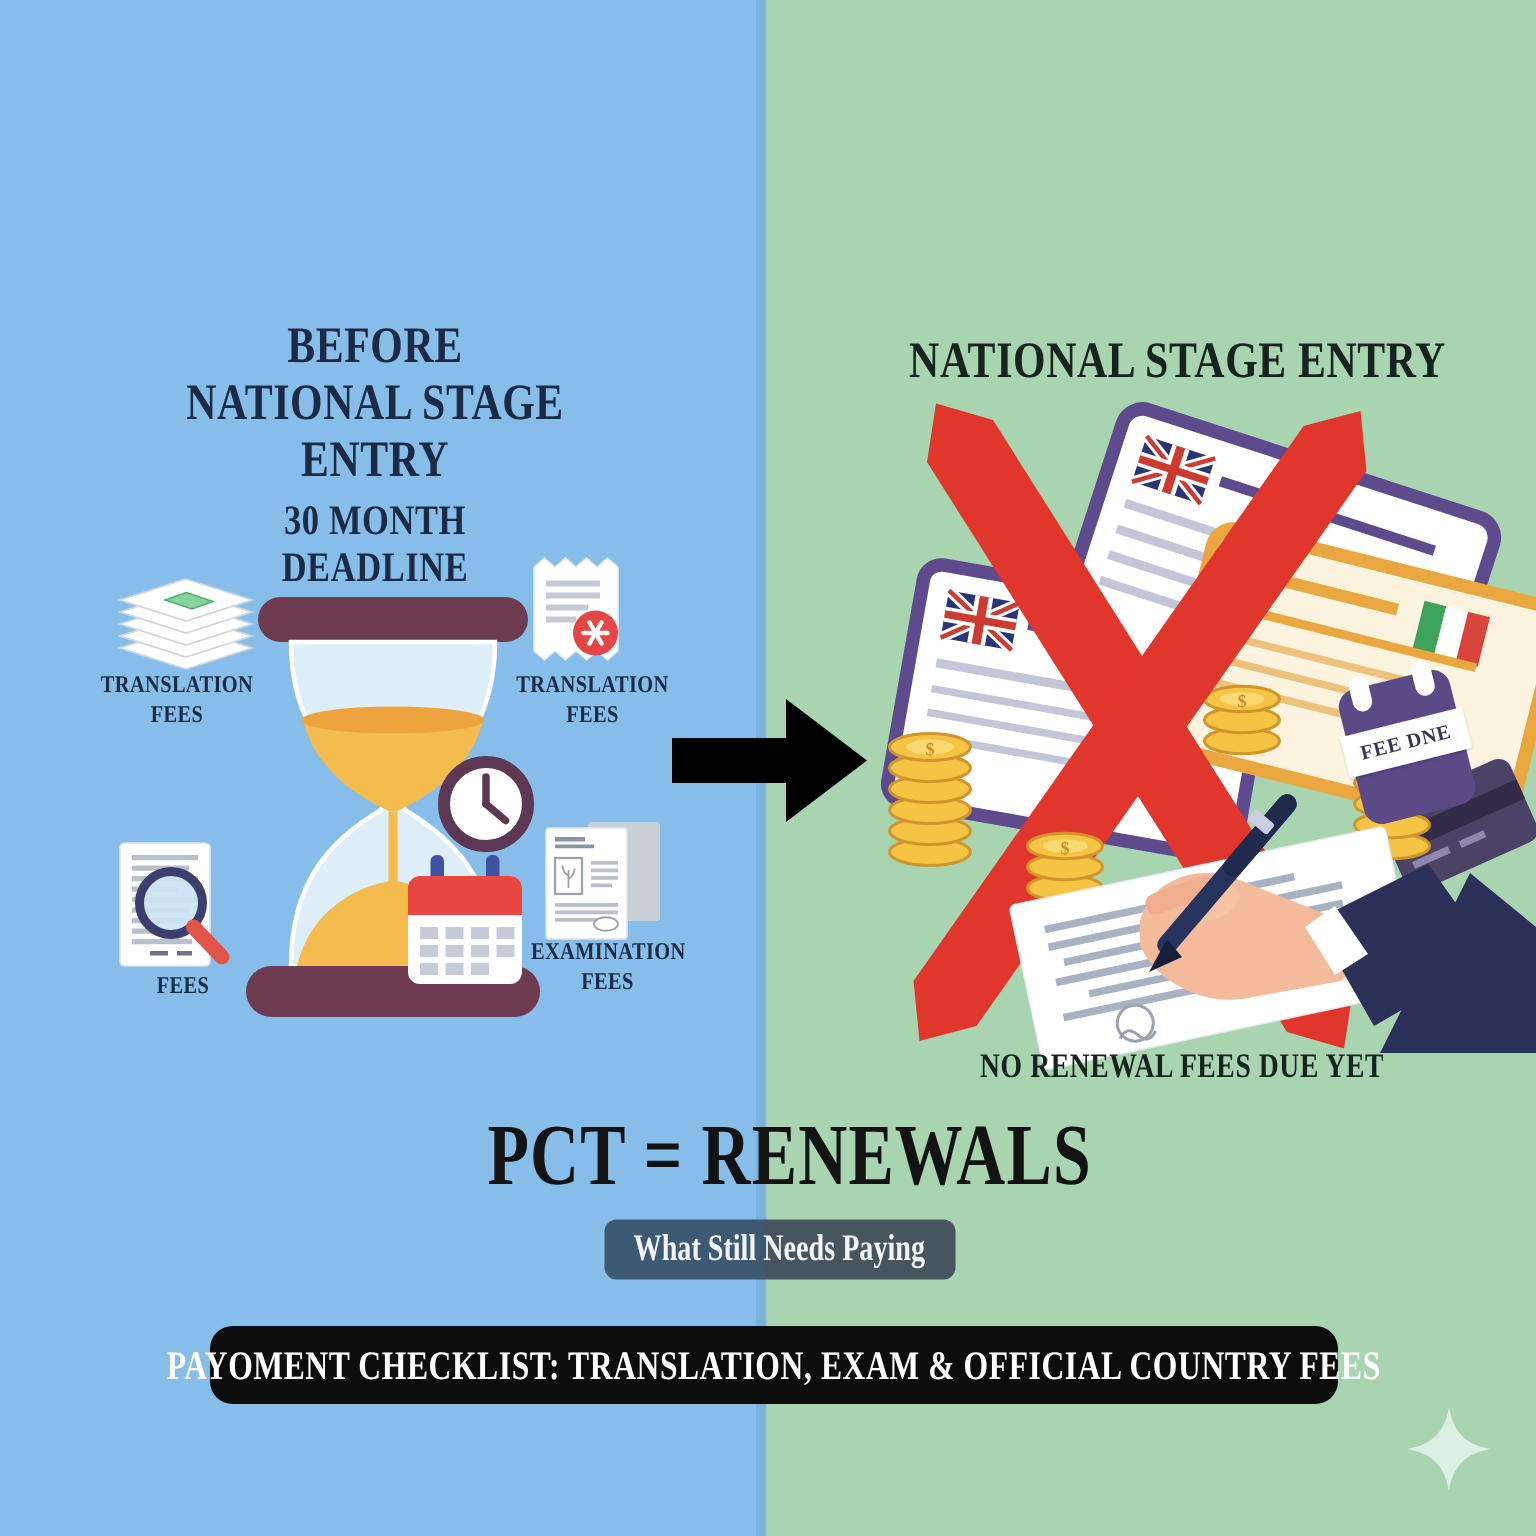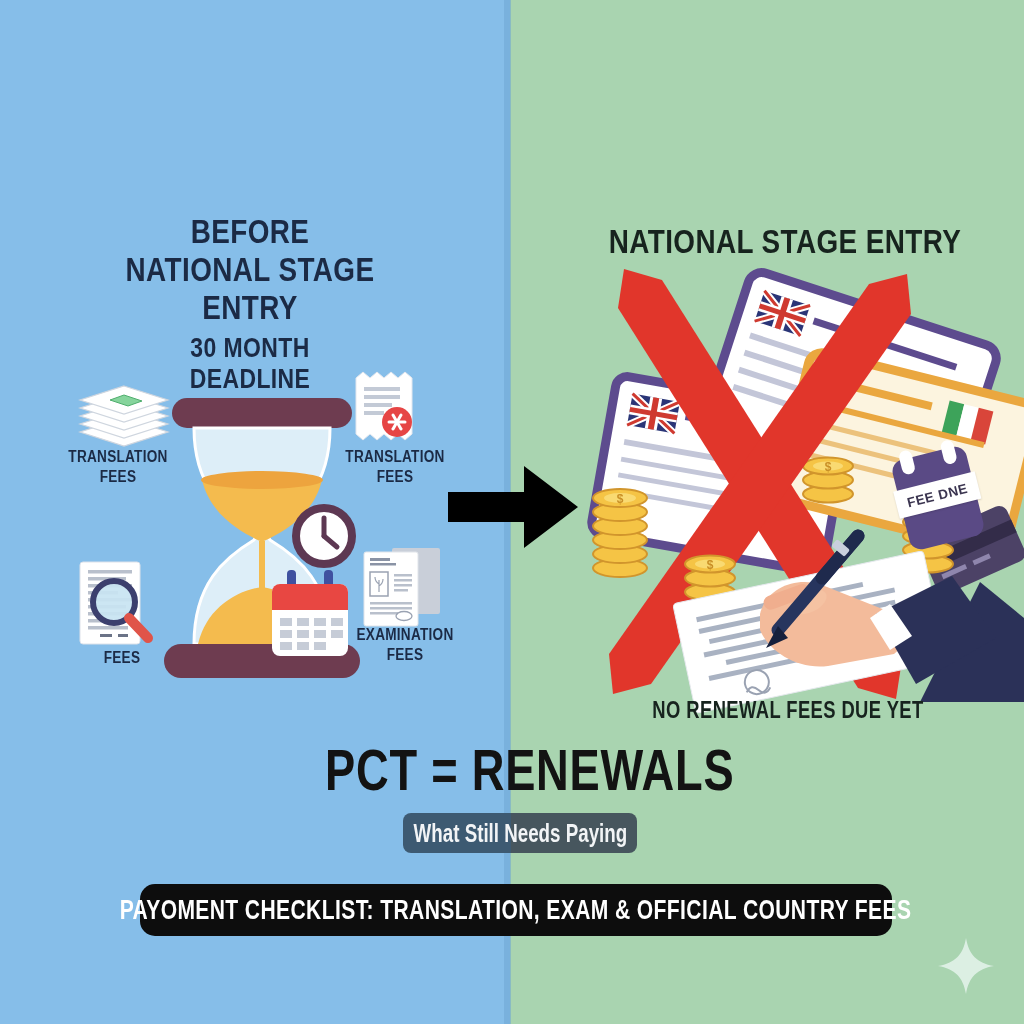--- a/index.html
+++ b/index.html
@@ -1,17 +1,17 @@
 <!DOCTYPE html>
 <html><head>
 <meta charset="utf-8">
 <style>
   html,body{margin:0;padding:0;background:#888;}
   #canvas{position:relative;width:1024px;height:1024px;overflow:hidden;
-          font-family:Liberation Sans, sans-serif;}
+          font-family:Liberation Serif, serif;}
   .abs{position:absolute;}
   svg{overflow:visible;display:block;}
   .half-left{left:0;top:0;width:510px;height:1024px;}
   .half-right{left:510px;top:0;width:514px;height:1024px;}
   .divide{left:504px;top:0;width:7px;height:1024px;opacity:.55;}
   .ttl{font-weight:700;text-align:center;transform:scaleX(.82);transform-origin:50% 0;
        line-height:1.12;letter-spacing:.5px;}
   .lbl{font-weight:700;text-align:center;transform:scaleX(.85);transform-origin:50% 0;
        line-height:1.25;letter-spacing:.3px;}
   .nowrap{white-space:nowrap;}

